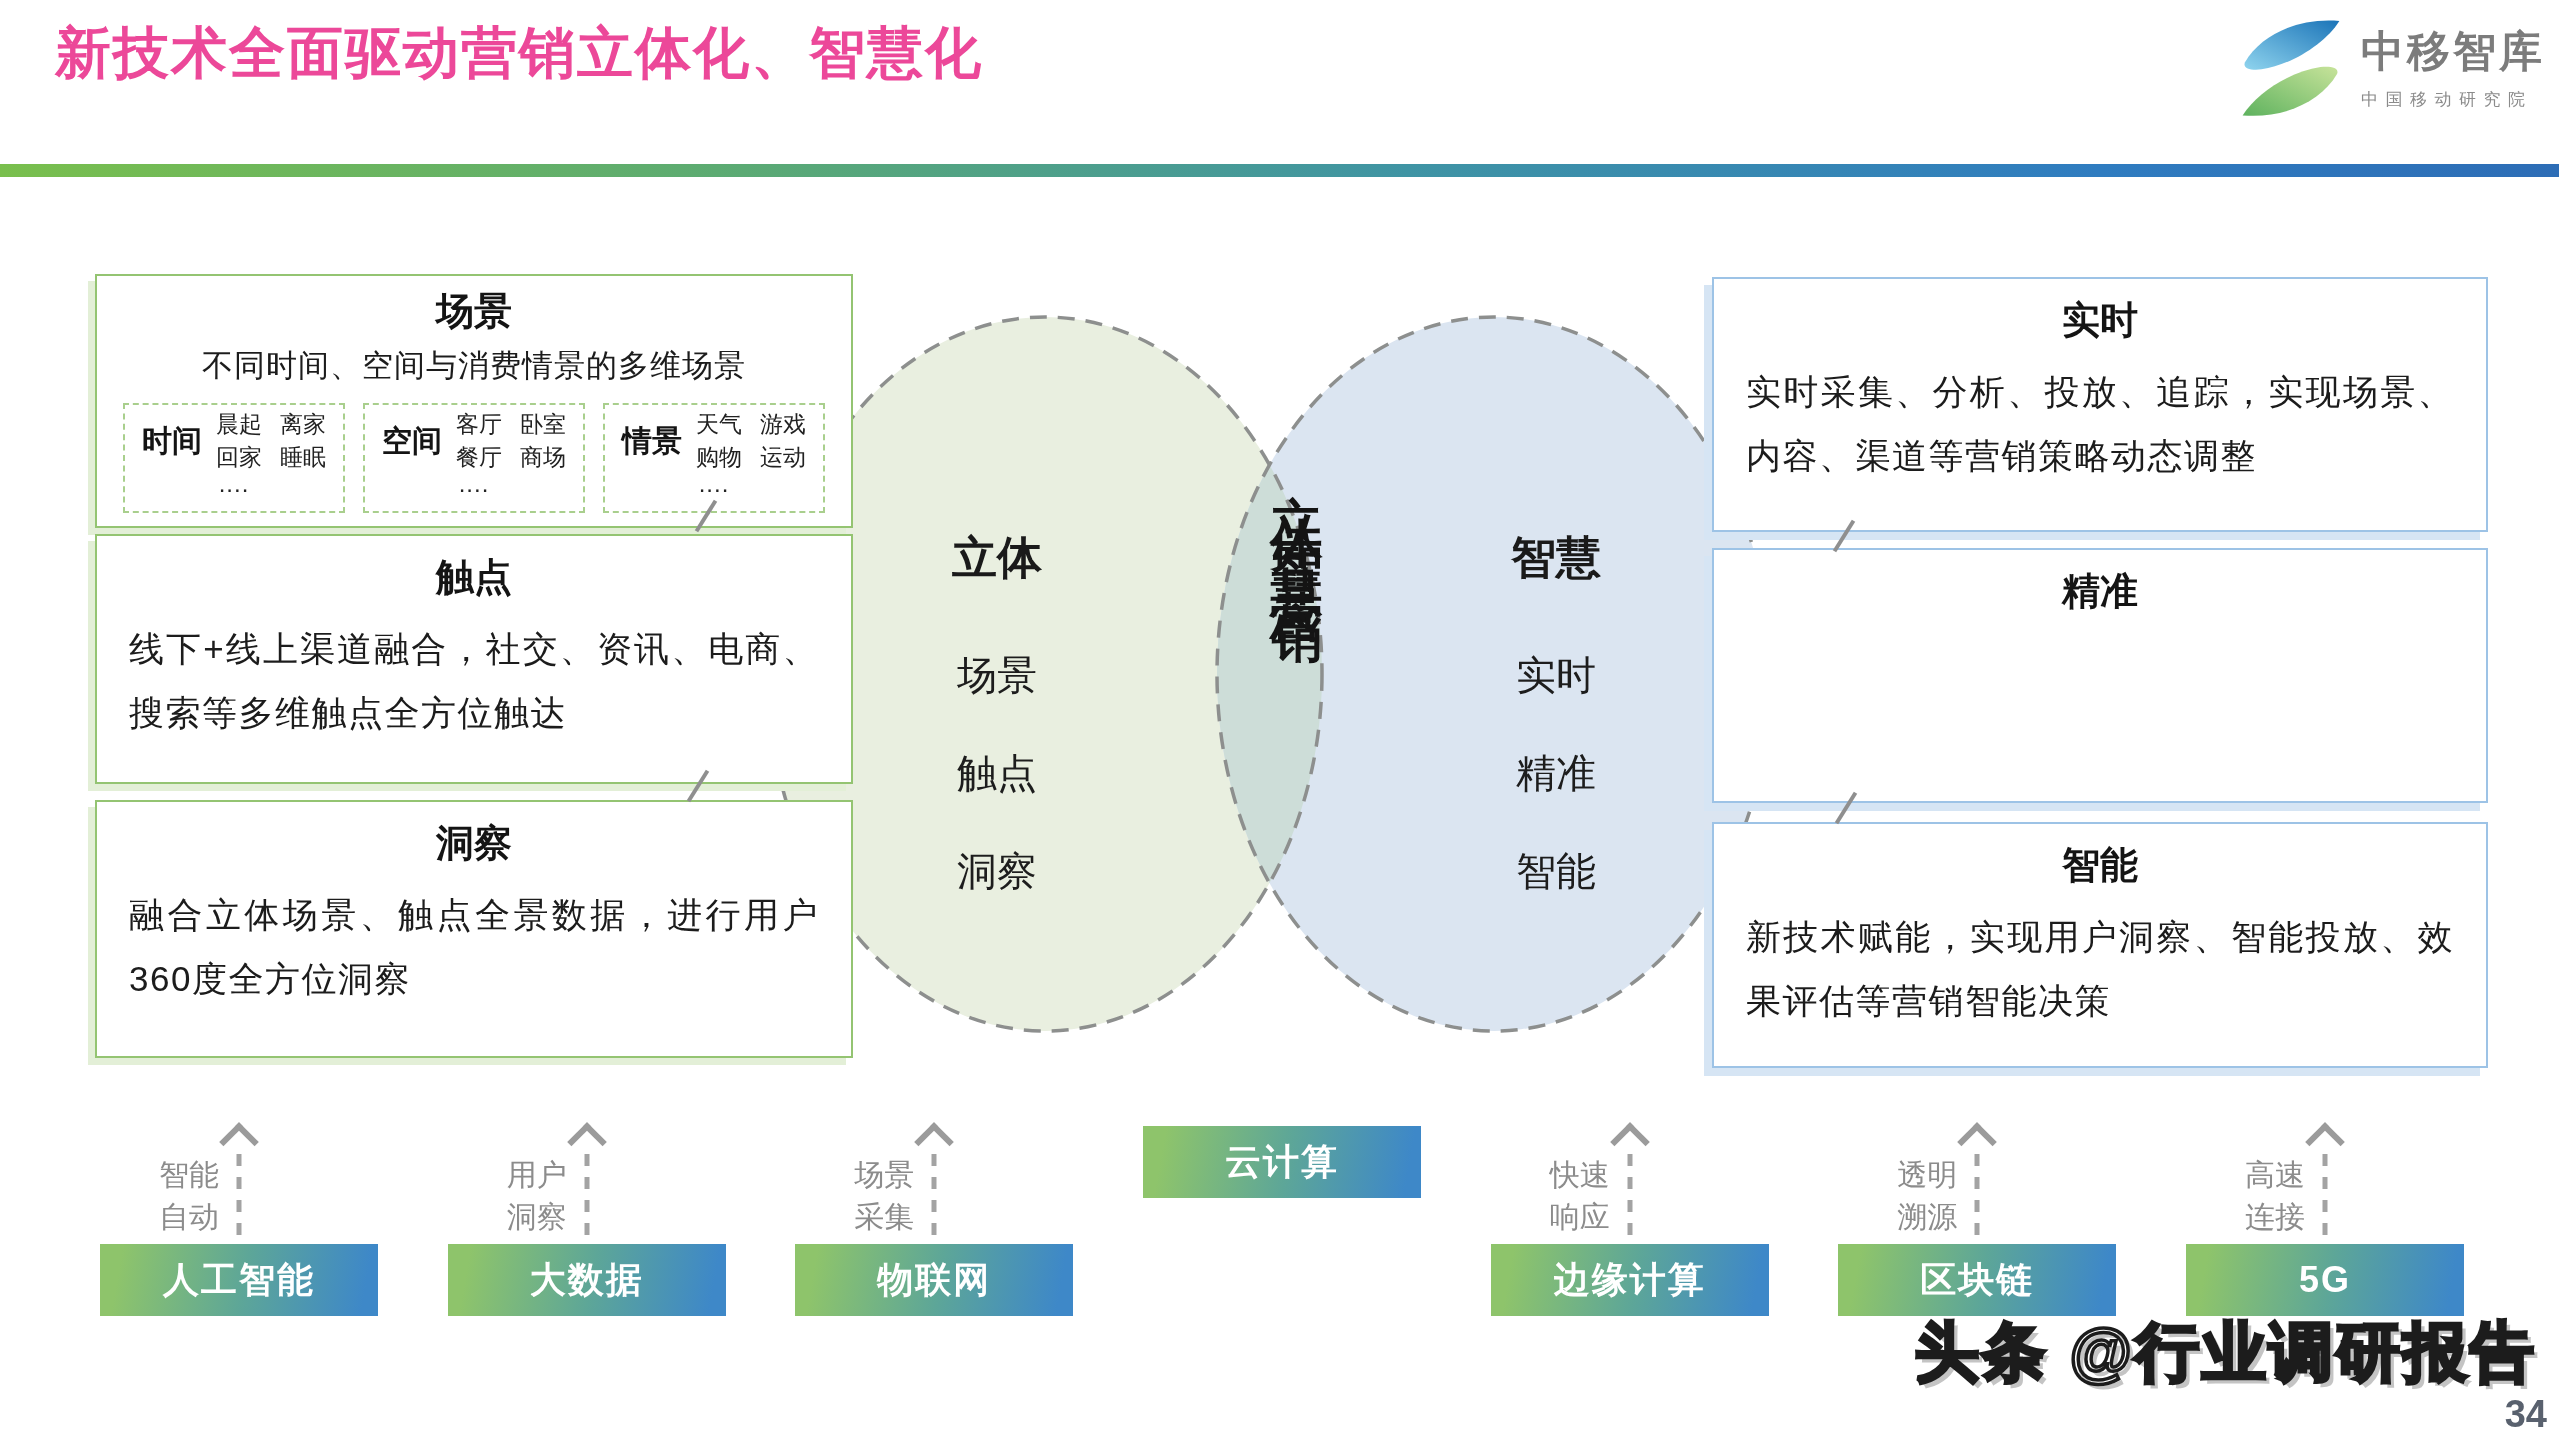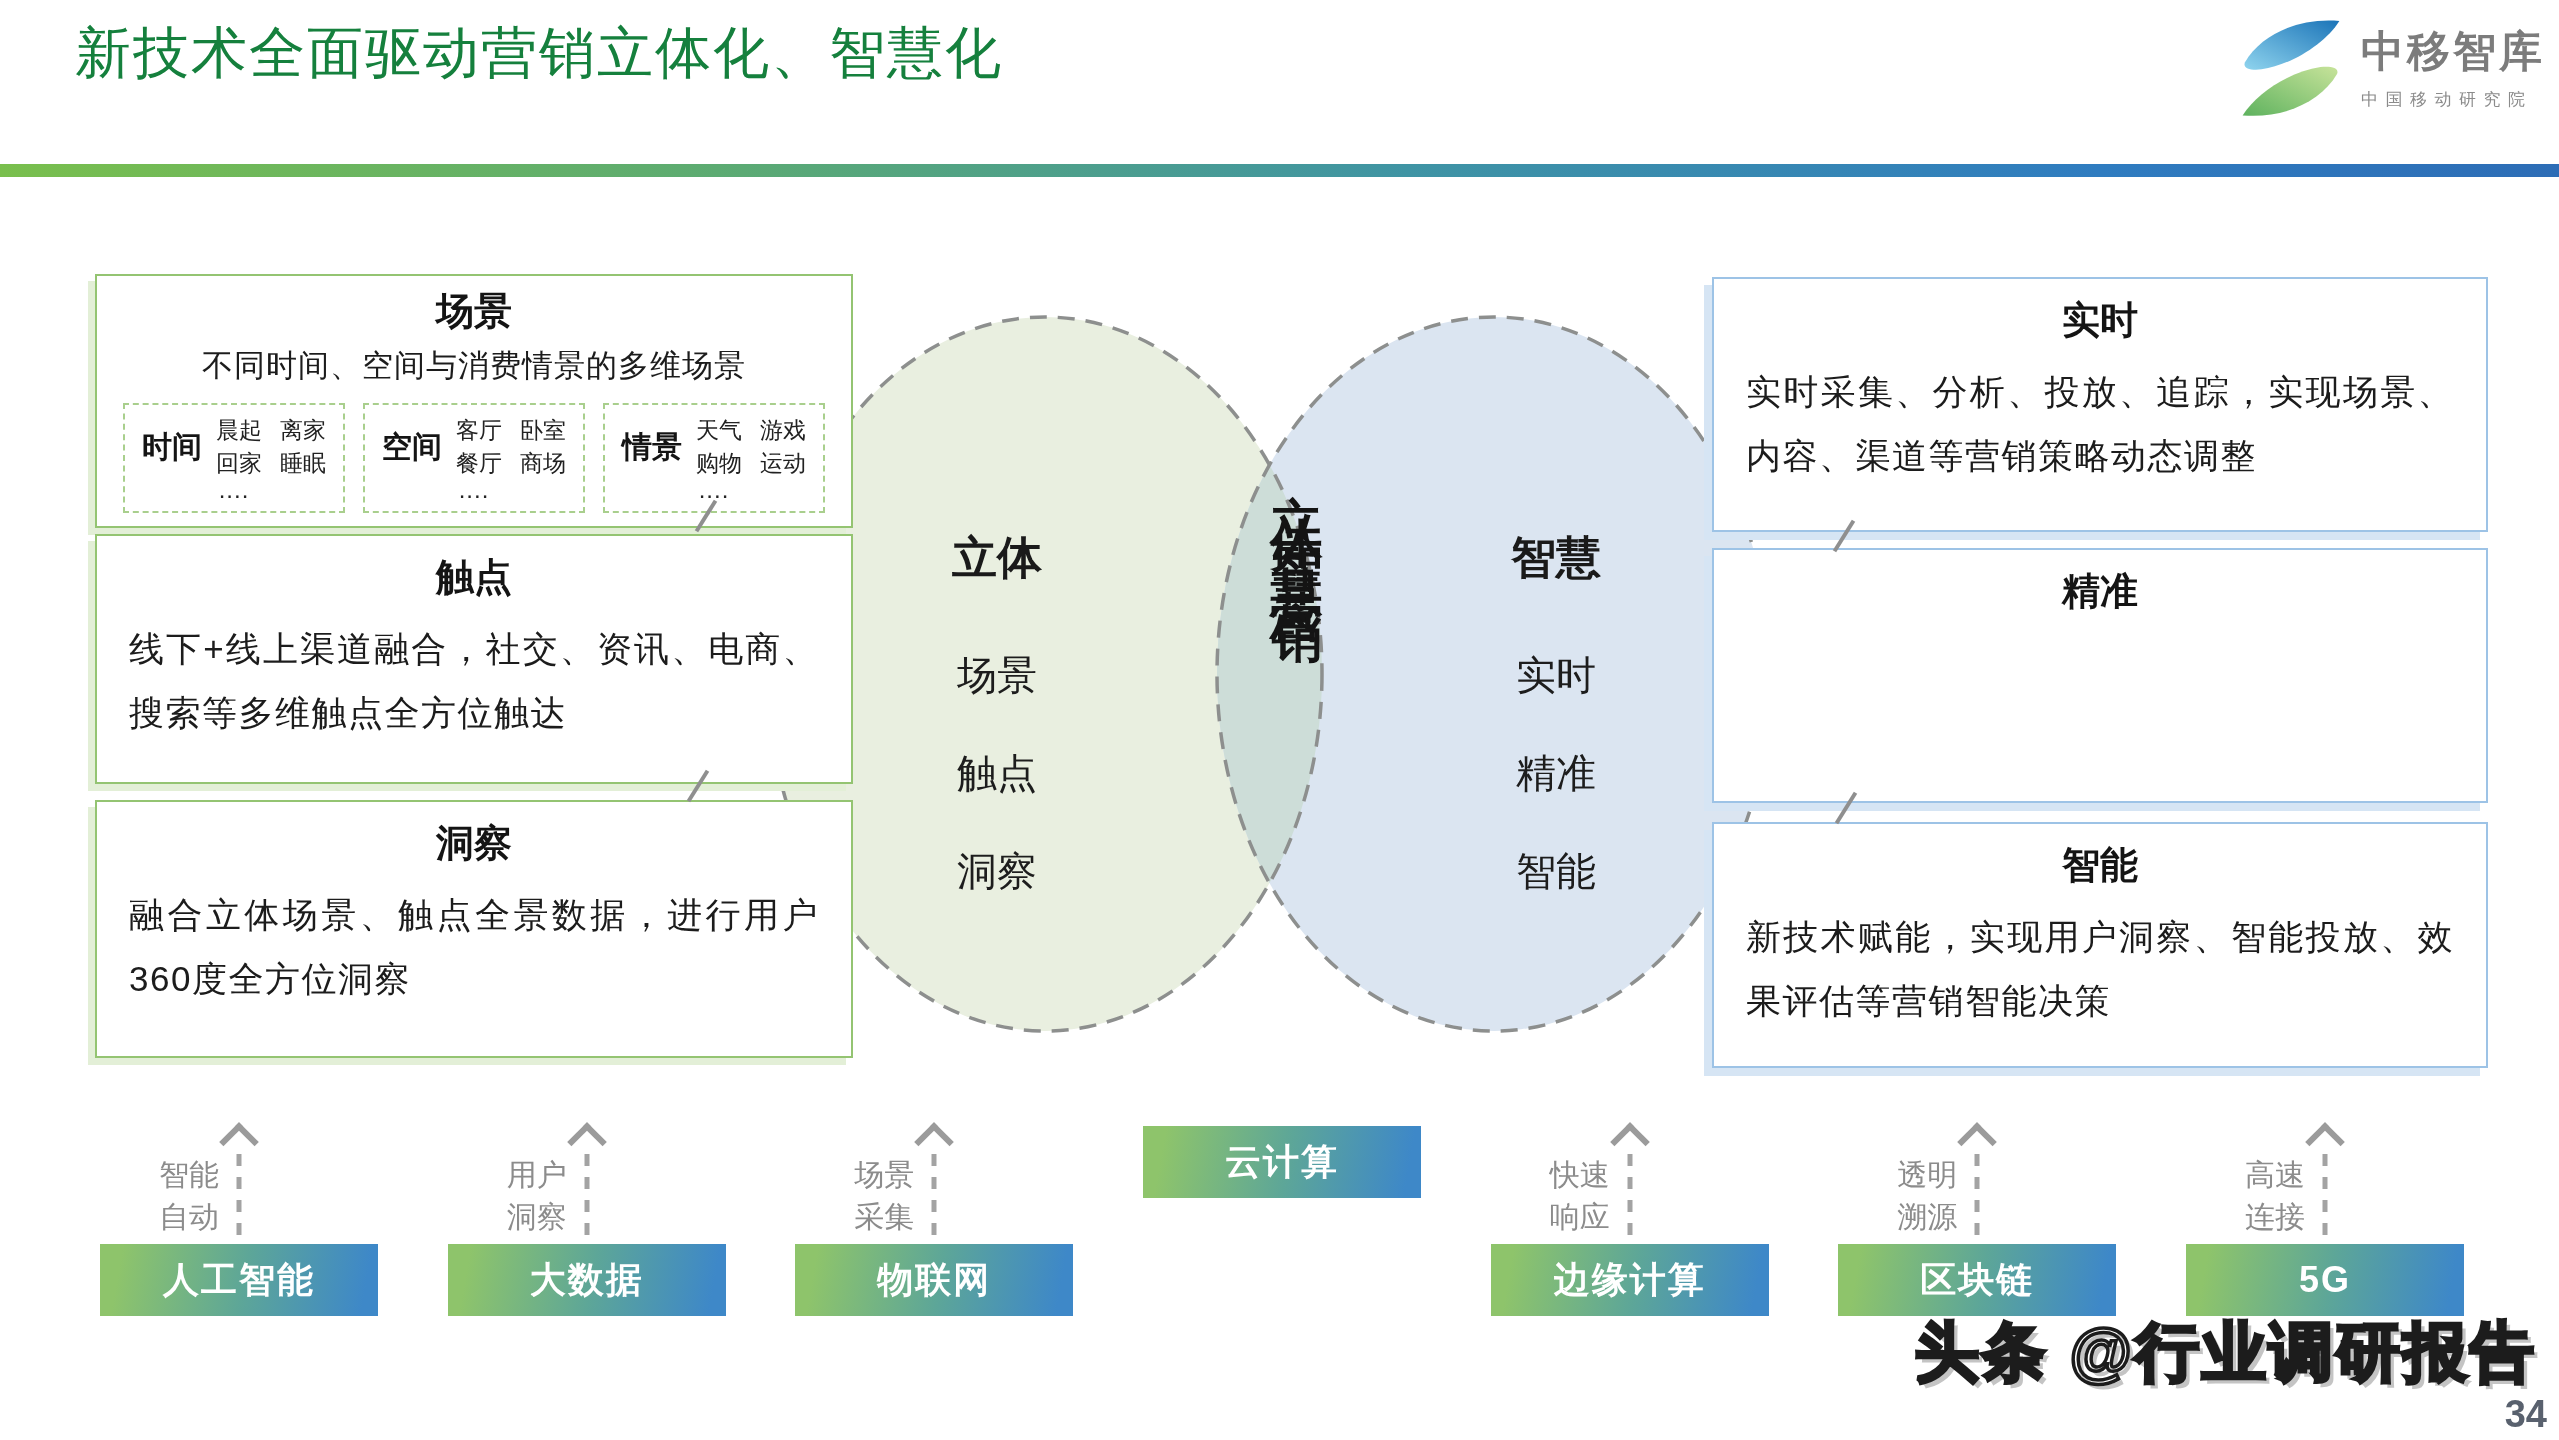--- a/index.html
+++ b/index.html
@@ -2,22 +2,22 @@
 <html><head>
 <meta charset="utf-8">
 <style>
   html,body{margin:0;padding:0;background:#e9e9e9;}
   .slide{
     position:relative;width:2559px;height:1440px;background:#ffffff;overflow:hidden;
     font-family:"Liberation Sans","DejaVu Sans",sans-serif;color:#1a1a1a;
   }
   
   .page-title{
-    position:absolute;left:55px;top:16px;font-size:56px;font-weight:normal;
-    color:#15803d;letter-spacing:2px;white-space:nowrap;margin-left:20px;
+    position:absolute;left:55px;top:16px;font-size:56px;font-weight:bold;
+    color:#ec4899;letter-spacing:2px;white-space:nowrap;
   }
   .gradient-bar{
     position:absolute;left:0;top:164px;width:100%;height:13px;
     background:linear-gradient(90deg,#79bf4d 0%,#5cab72 28%,#3f94a4 55%,#2f7cc0 82%,#2d6db6 100%);
   }
   .logo{position:absolute;top:8px;right:14px;display:flex;align-items:center;gap:4px;}
   .logo-icon{width:132px;height:118px;}
   .logo-text{display:flex;flex-direction:column;align-items:flex-start;}
   .logo-name{font-size:43px;font-weight:bold;color:#7c7c7c;letter-spacing:3px;}
   .logo-sub{font-size:17px;color:#8b8b8b;letter-spacing:7.5px;margin-top:7px;white-space:nowrap;}
@@ -38,21 +38,21 @@
   .card.blue{border:2.5px solid #9dc3e6;box-shadow:-8px 8px 0 #d6e5f4;}
   .card-title{text-align:center;font-size:38px;font-weight:bold;margin-top:16px;color:#141414;}
   .card-desc{
     font-size:35px;line-height:1.82;letter-spacing:1.5px;color:#1c1c1c;
     padding:0 32px;margin-top:14px;text-align:justify;
   }
   .scene-sub{text-align:center;font-size:31px;letter-spacing:1px;margin-top:8px;color:#1c1c1c;}
   .subbox-row{display:flex;justify-content:space-between;padding:0 26px;margin-top:16px;}
   .subbox{
     border:2.5px dashed #a9cf8d;width:222px;height:110px;box-sizing:border-box;
-    display:flex;flex-direction:column;justify-content:center;padding:4px 6px;background:#fff;
+    display:flex;flex-direction:column;padding:4px 6px;background:#fff;
   }
   .subbox-main{display:flex;align-items:center;justify-content:center;gap:14px;}
   .subbox-label{font-size:30px;font-weight:bold;color:#141414;white-space:nowrap;}
   .subbox-grid{
     display:grid;grid-template-columns:auto auto;column-gap:18px;row-gap:2px;
     font-size:23px;color:#222;text-align:center;white-space:nowrap;
   }
   .subbox-more{text-align:center;font-size:24px;color:#222;line-height:0.9;letter-spacing:1px;}
 
   

